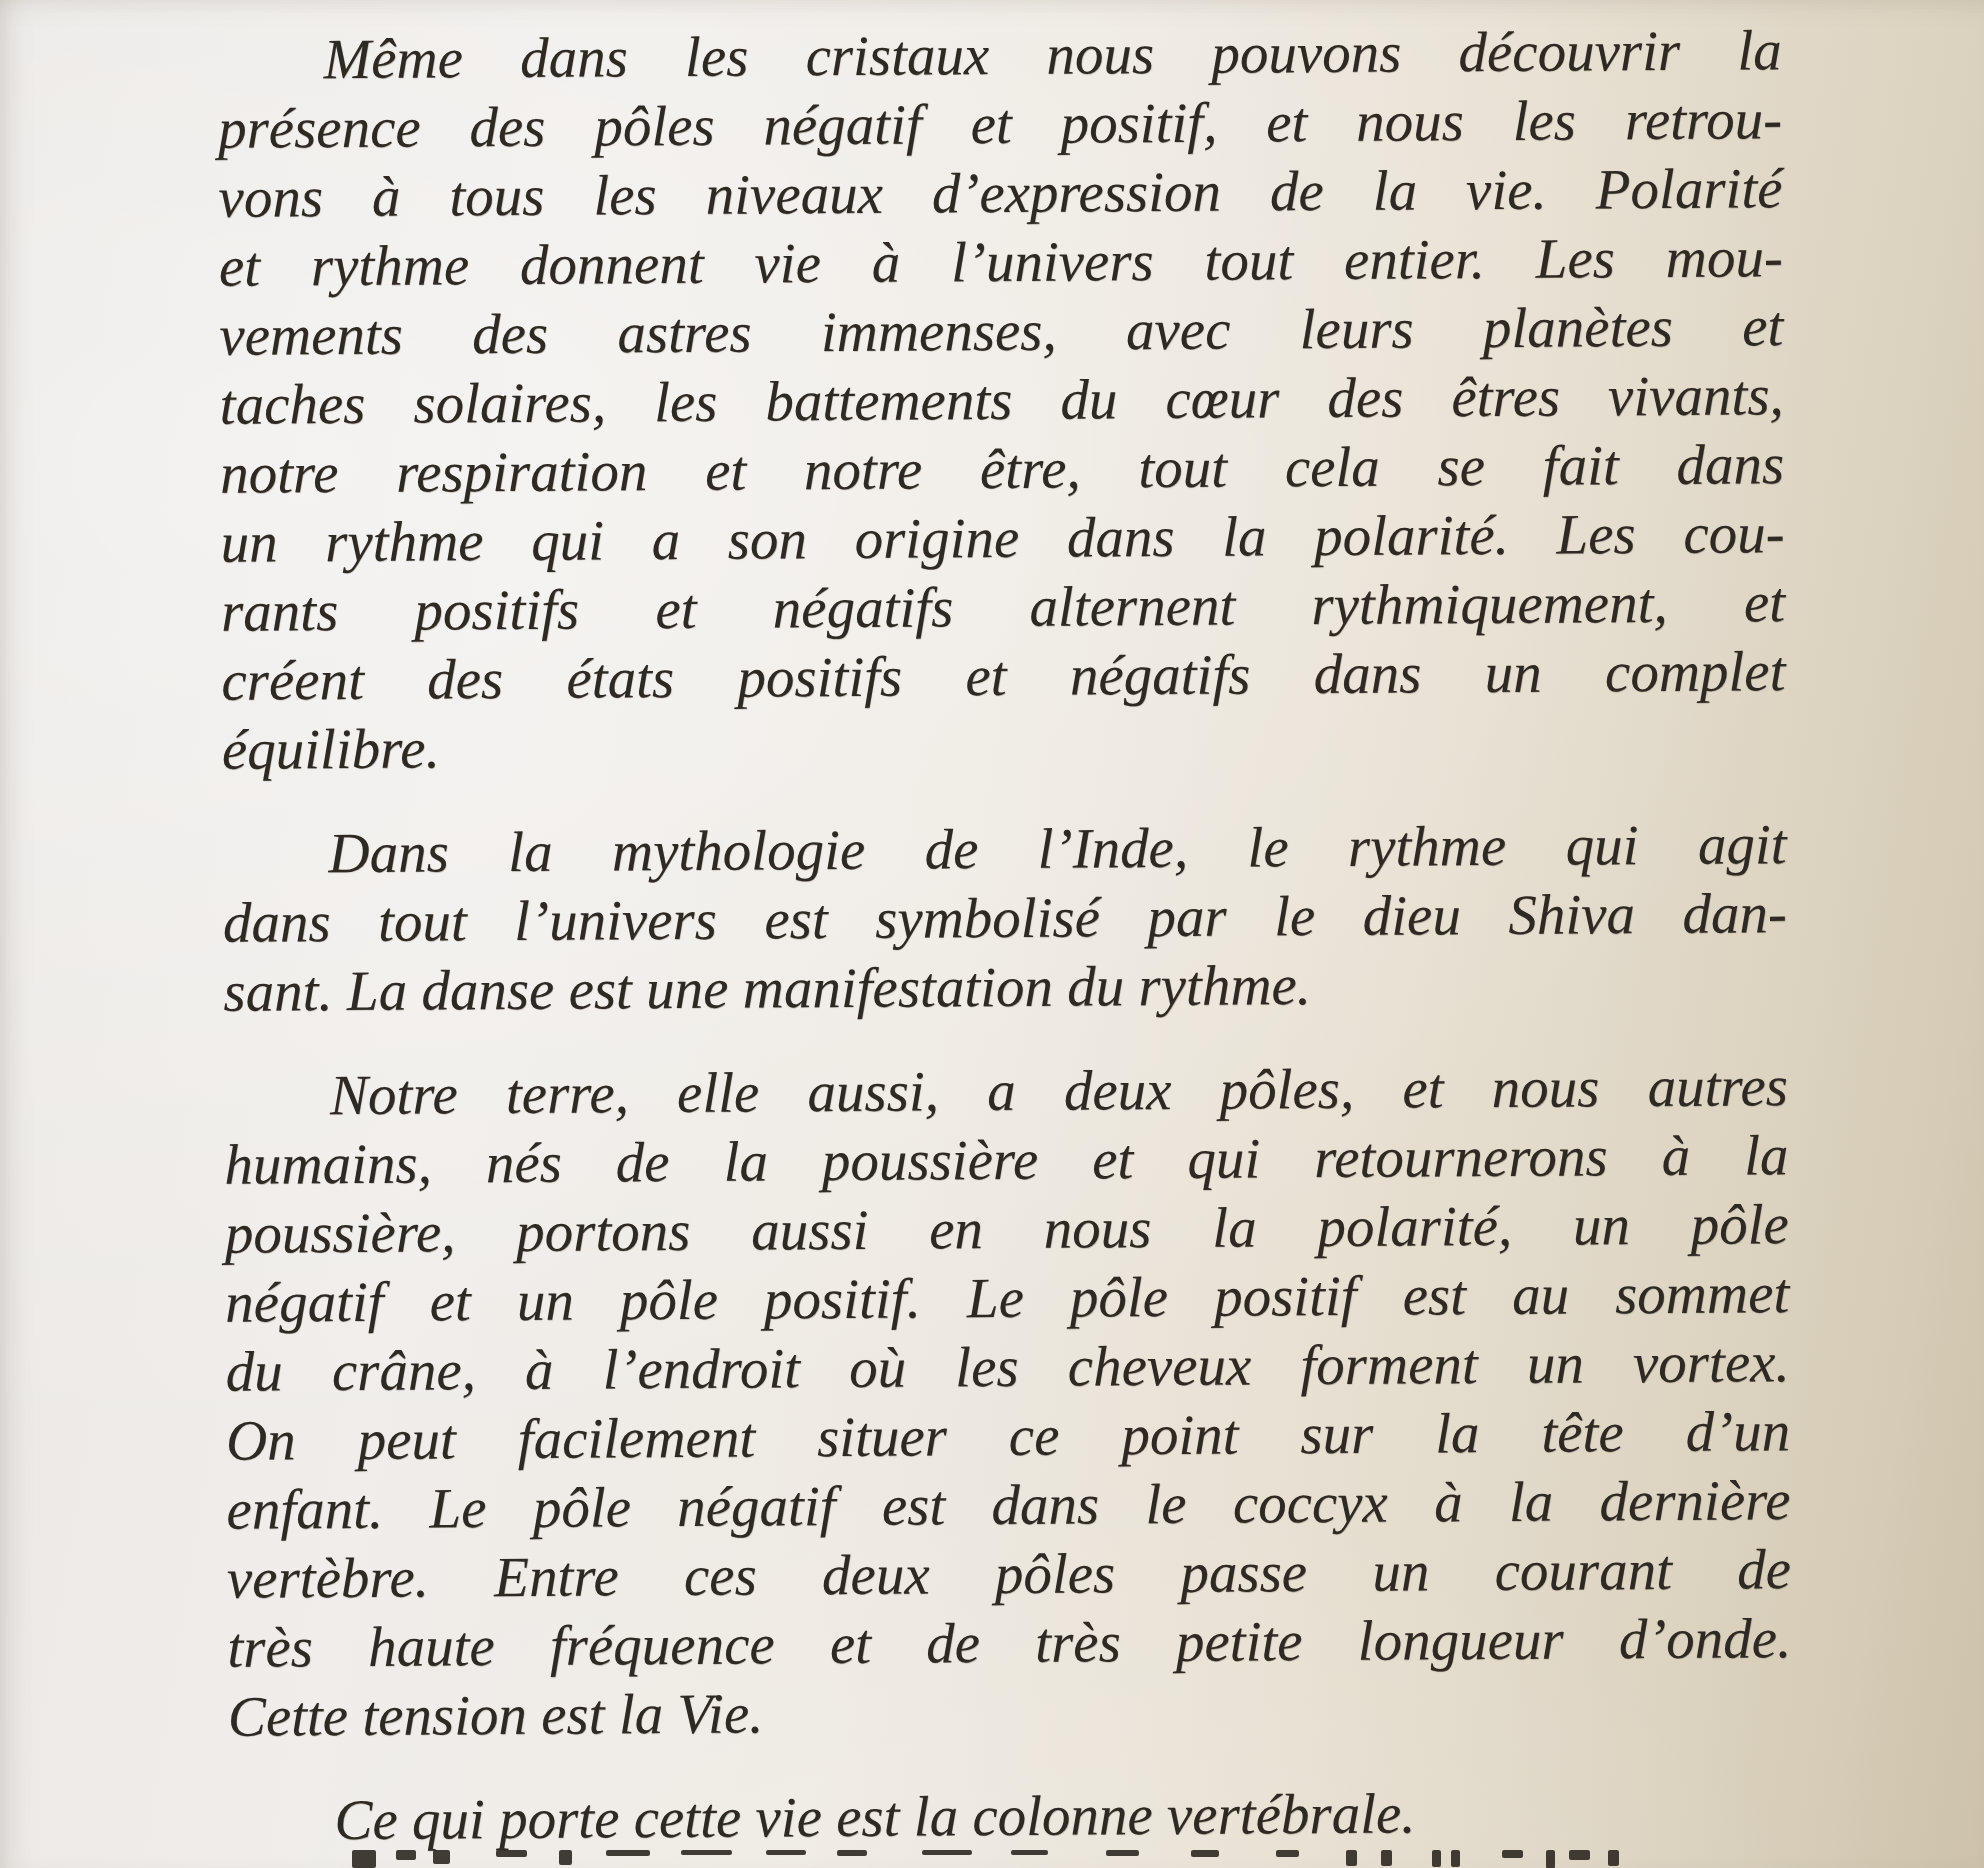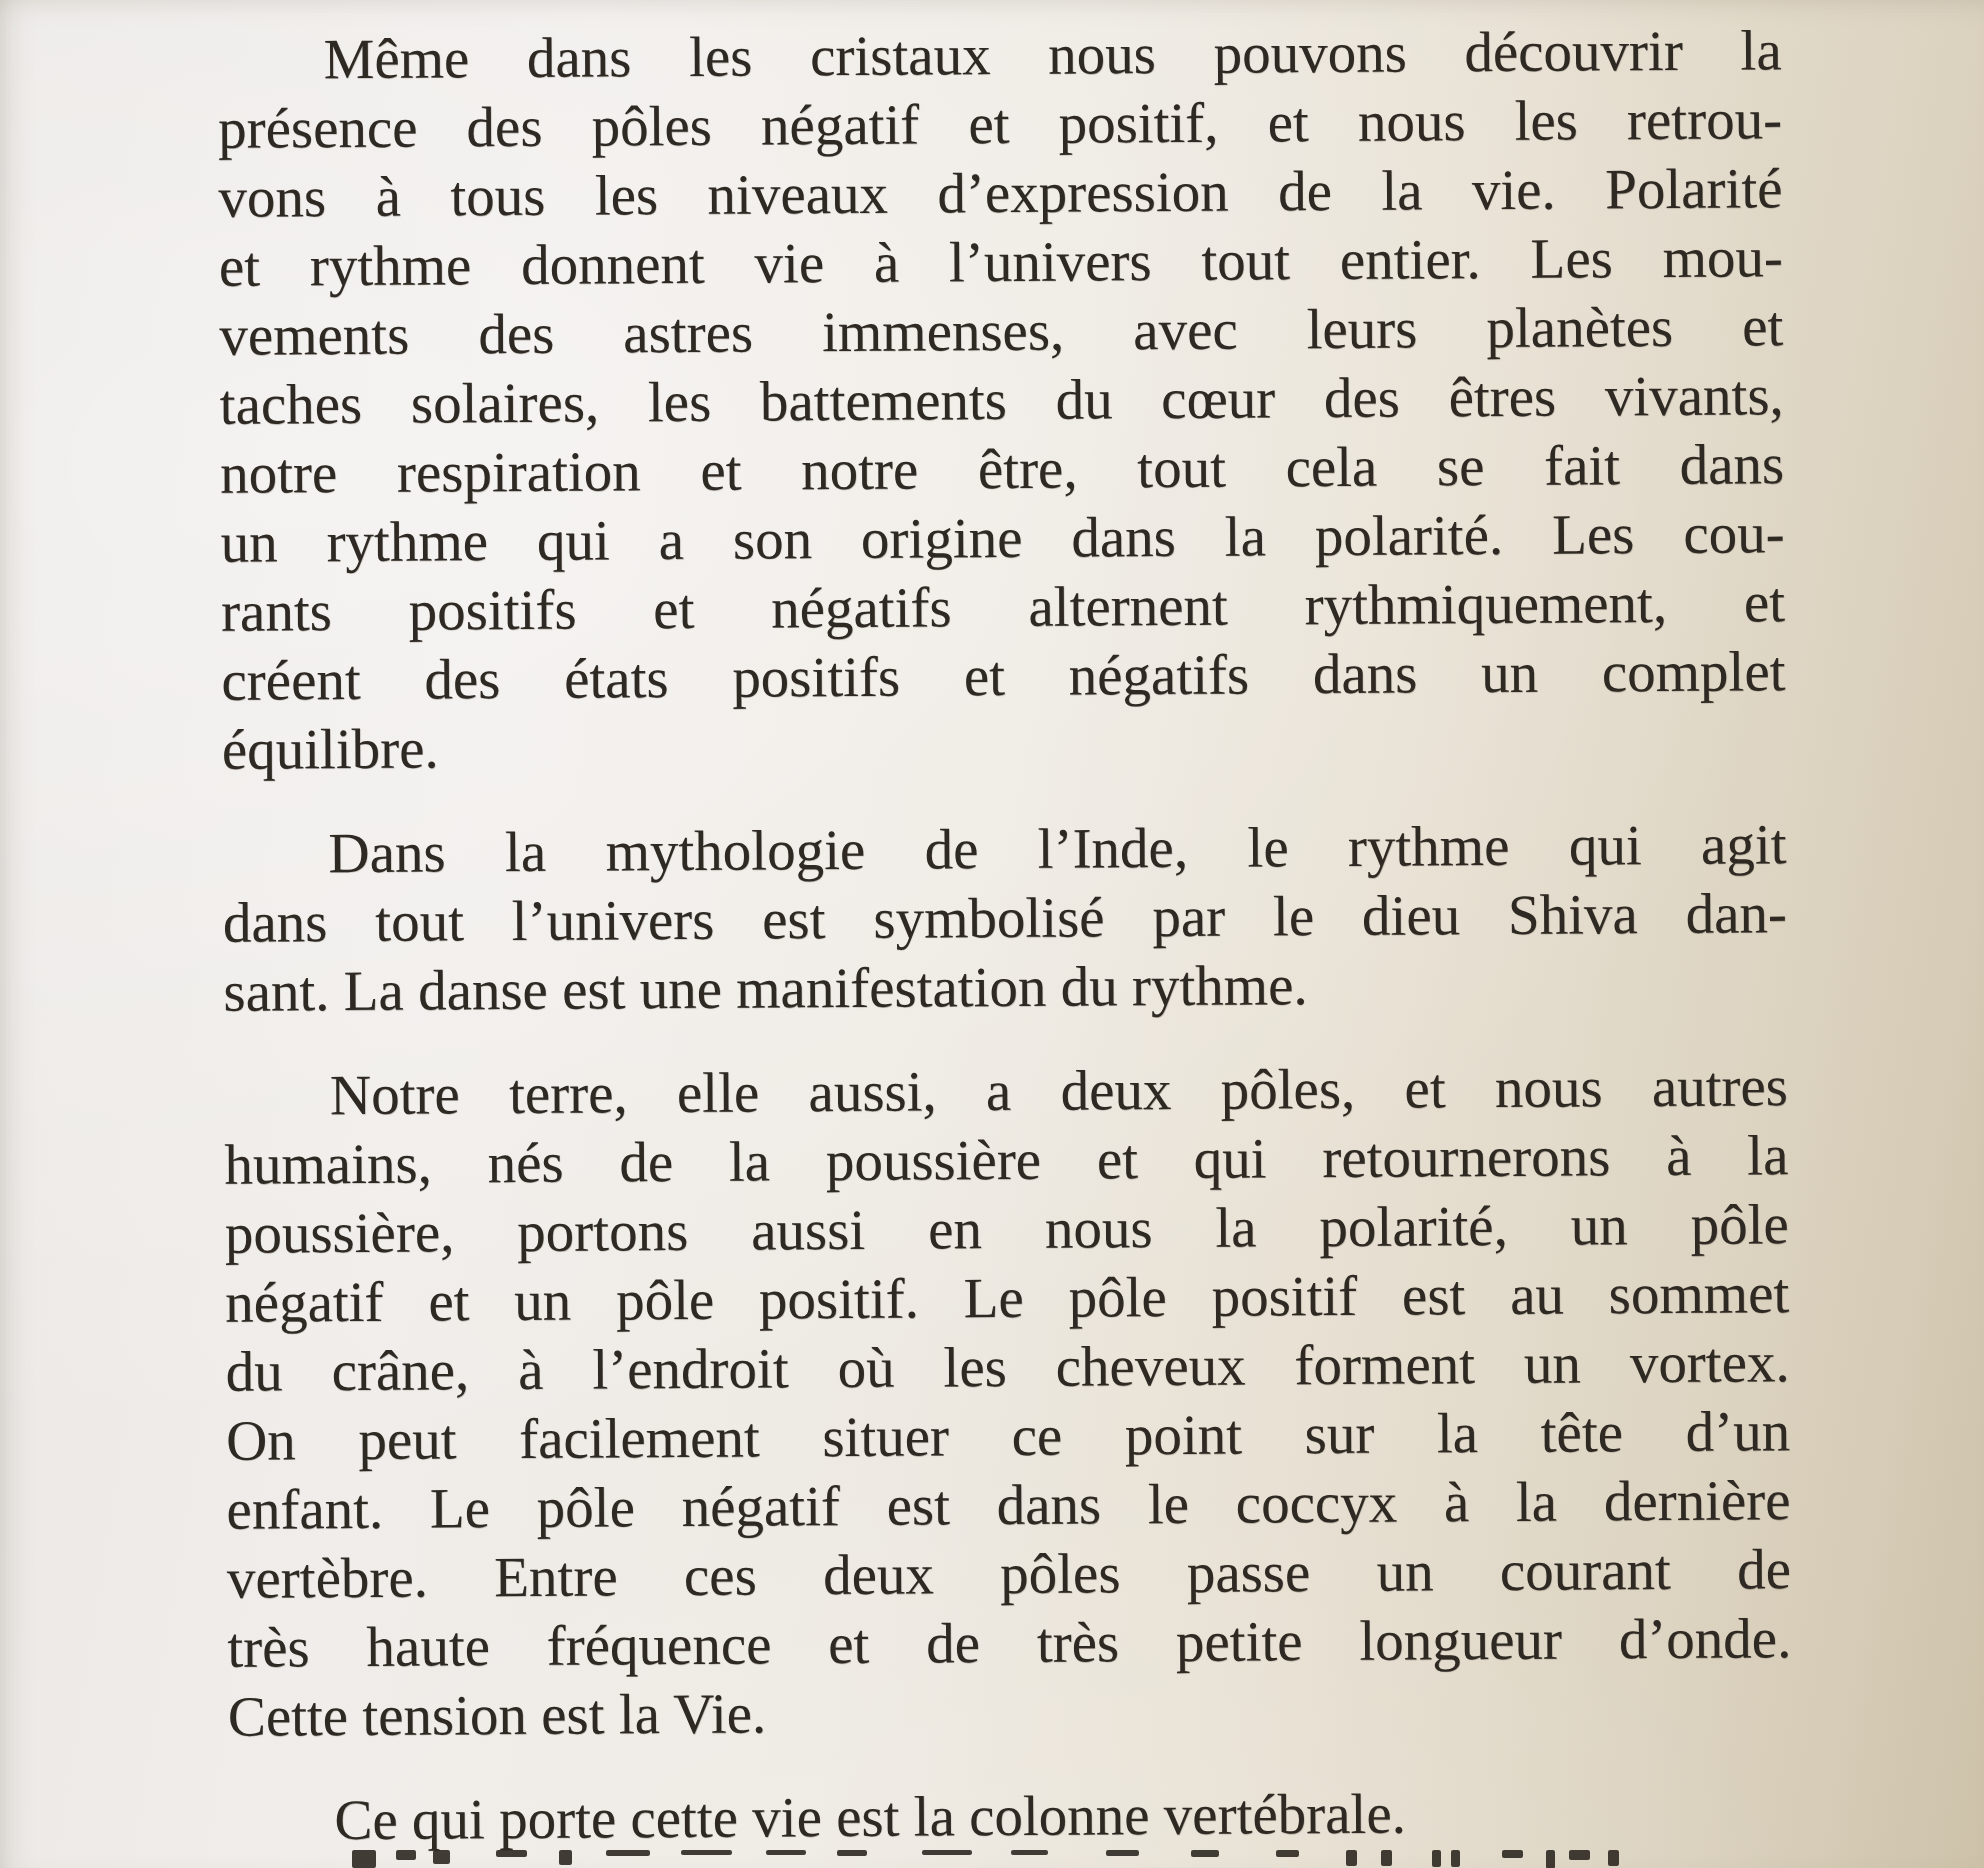--- a/index.html
+++ b/index.html
@@ -25,20 +25,21 @@
         #eae7e4 0%,
         #f0edea 26%,
         #eeeae3 48%,
         #e7e0d2 68%,
         #ddd4c2 84%,
         #d5cbb6 93%,
         #cdc2a9 100%);
     box-shadow:
       inset 21px 0 32px -21px rgba(115,105,90,0.30),
       inset 0 20px 28px -21px rgba(120,110,95,0.18);
+    font-style: italic;
   }
 
   .text-block {
     position: absolute;
     left: 223px;
     top: 20px;
     width: 1564px;
     transform: rotate(-0.35deg);
     transform-origin: 50% 50%;
     color: #2e2922;

